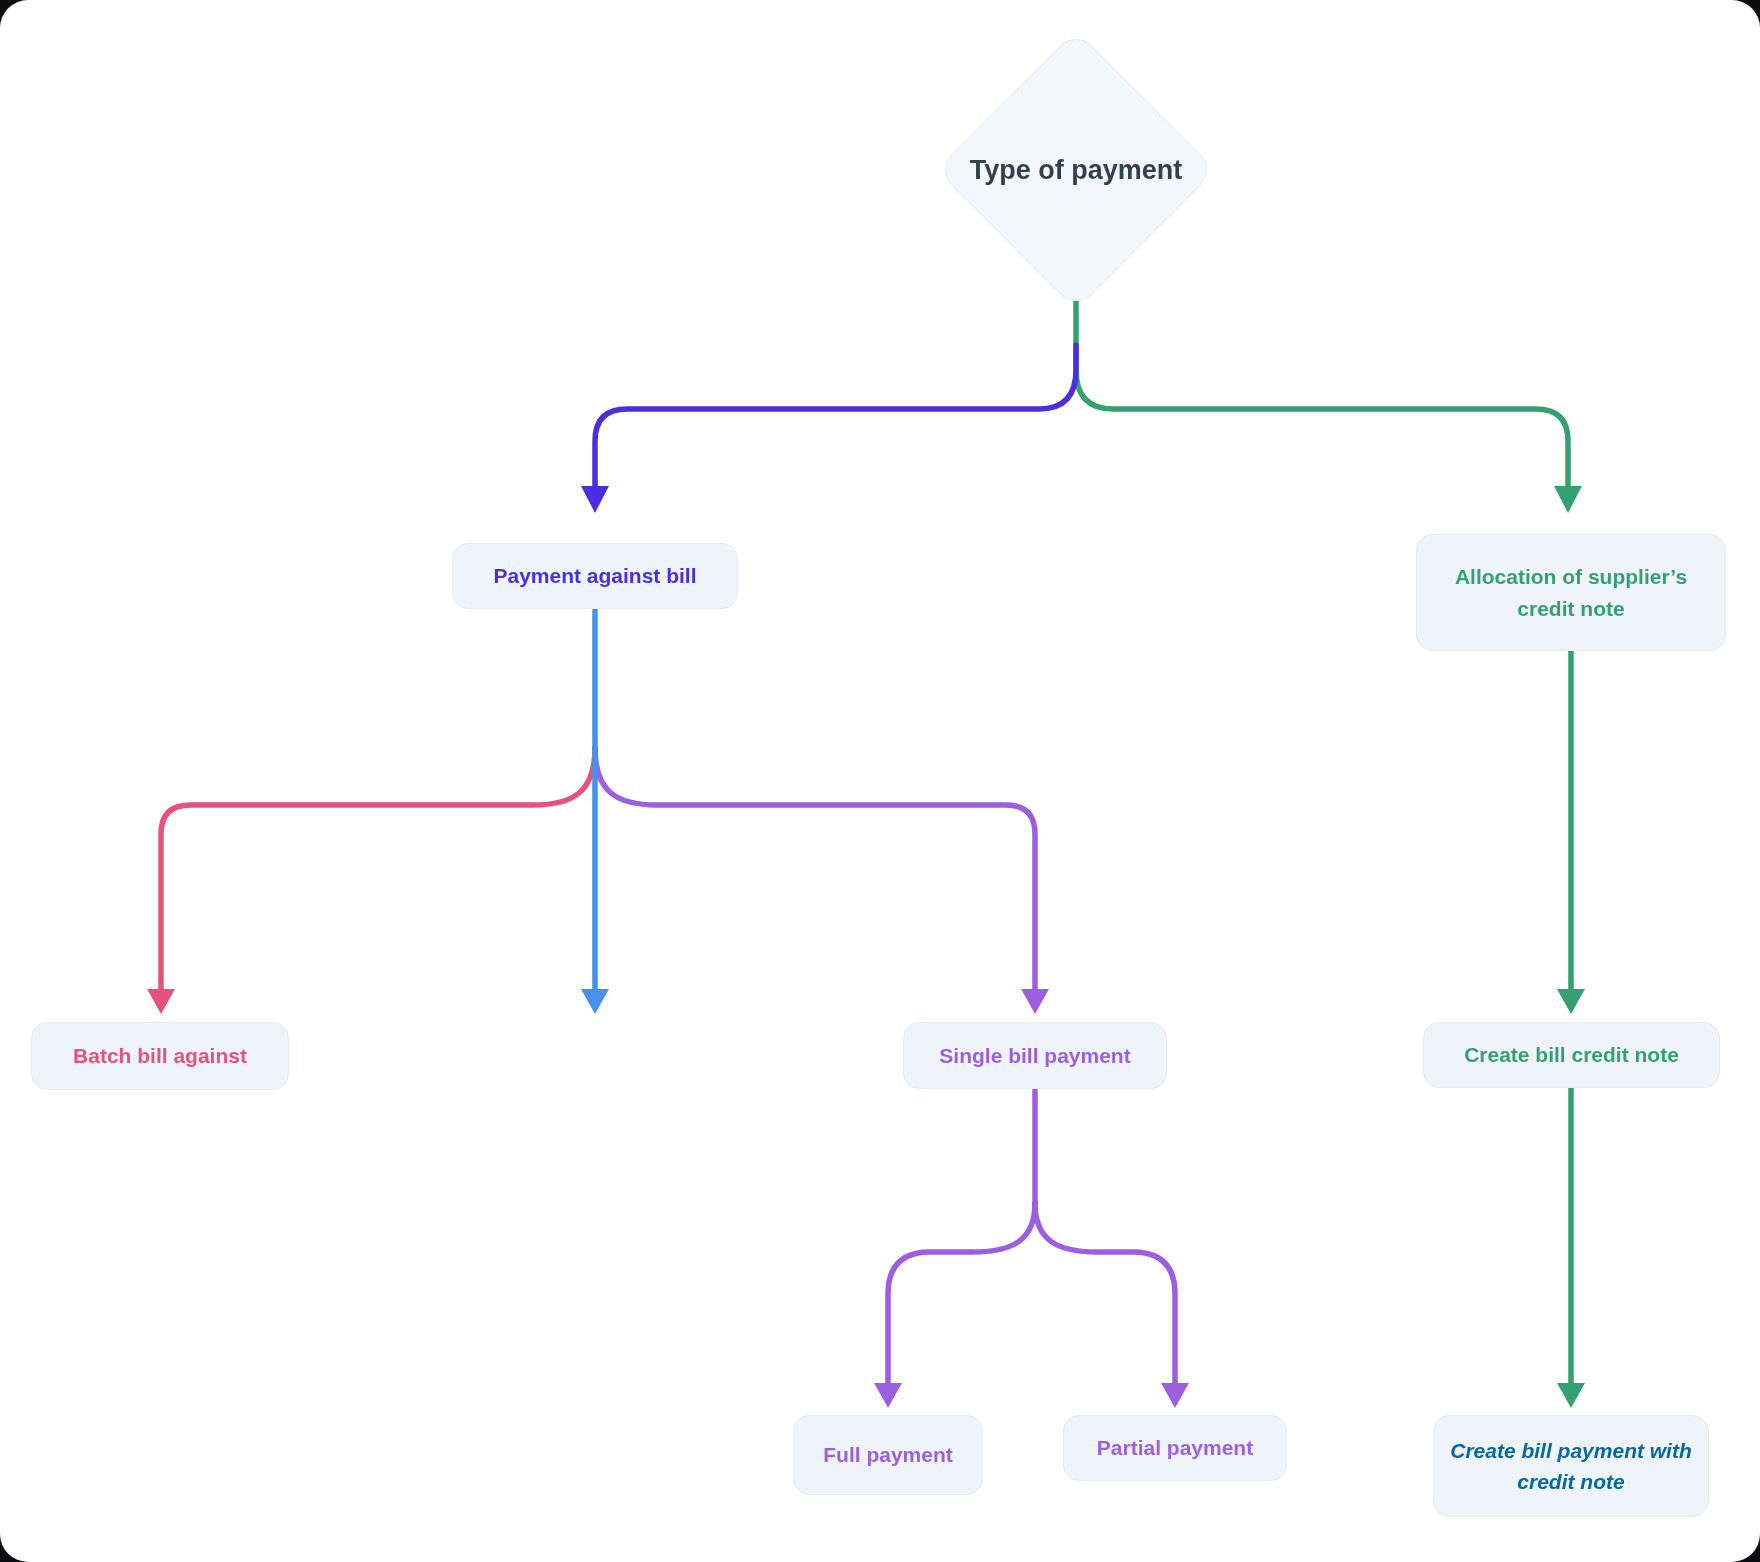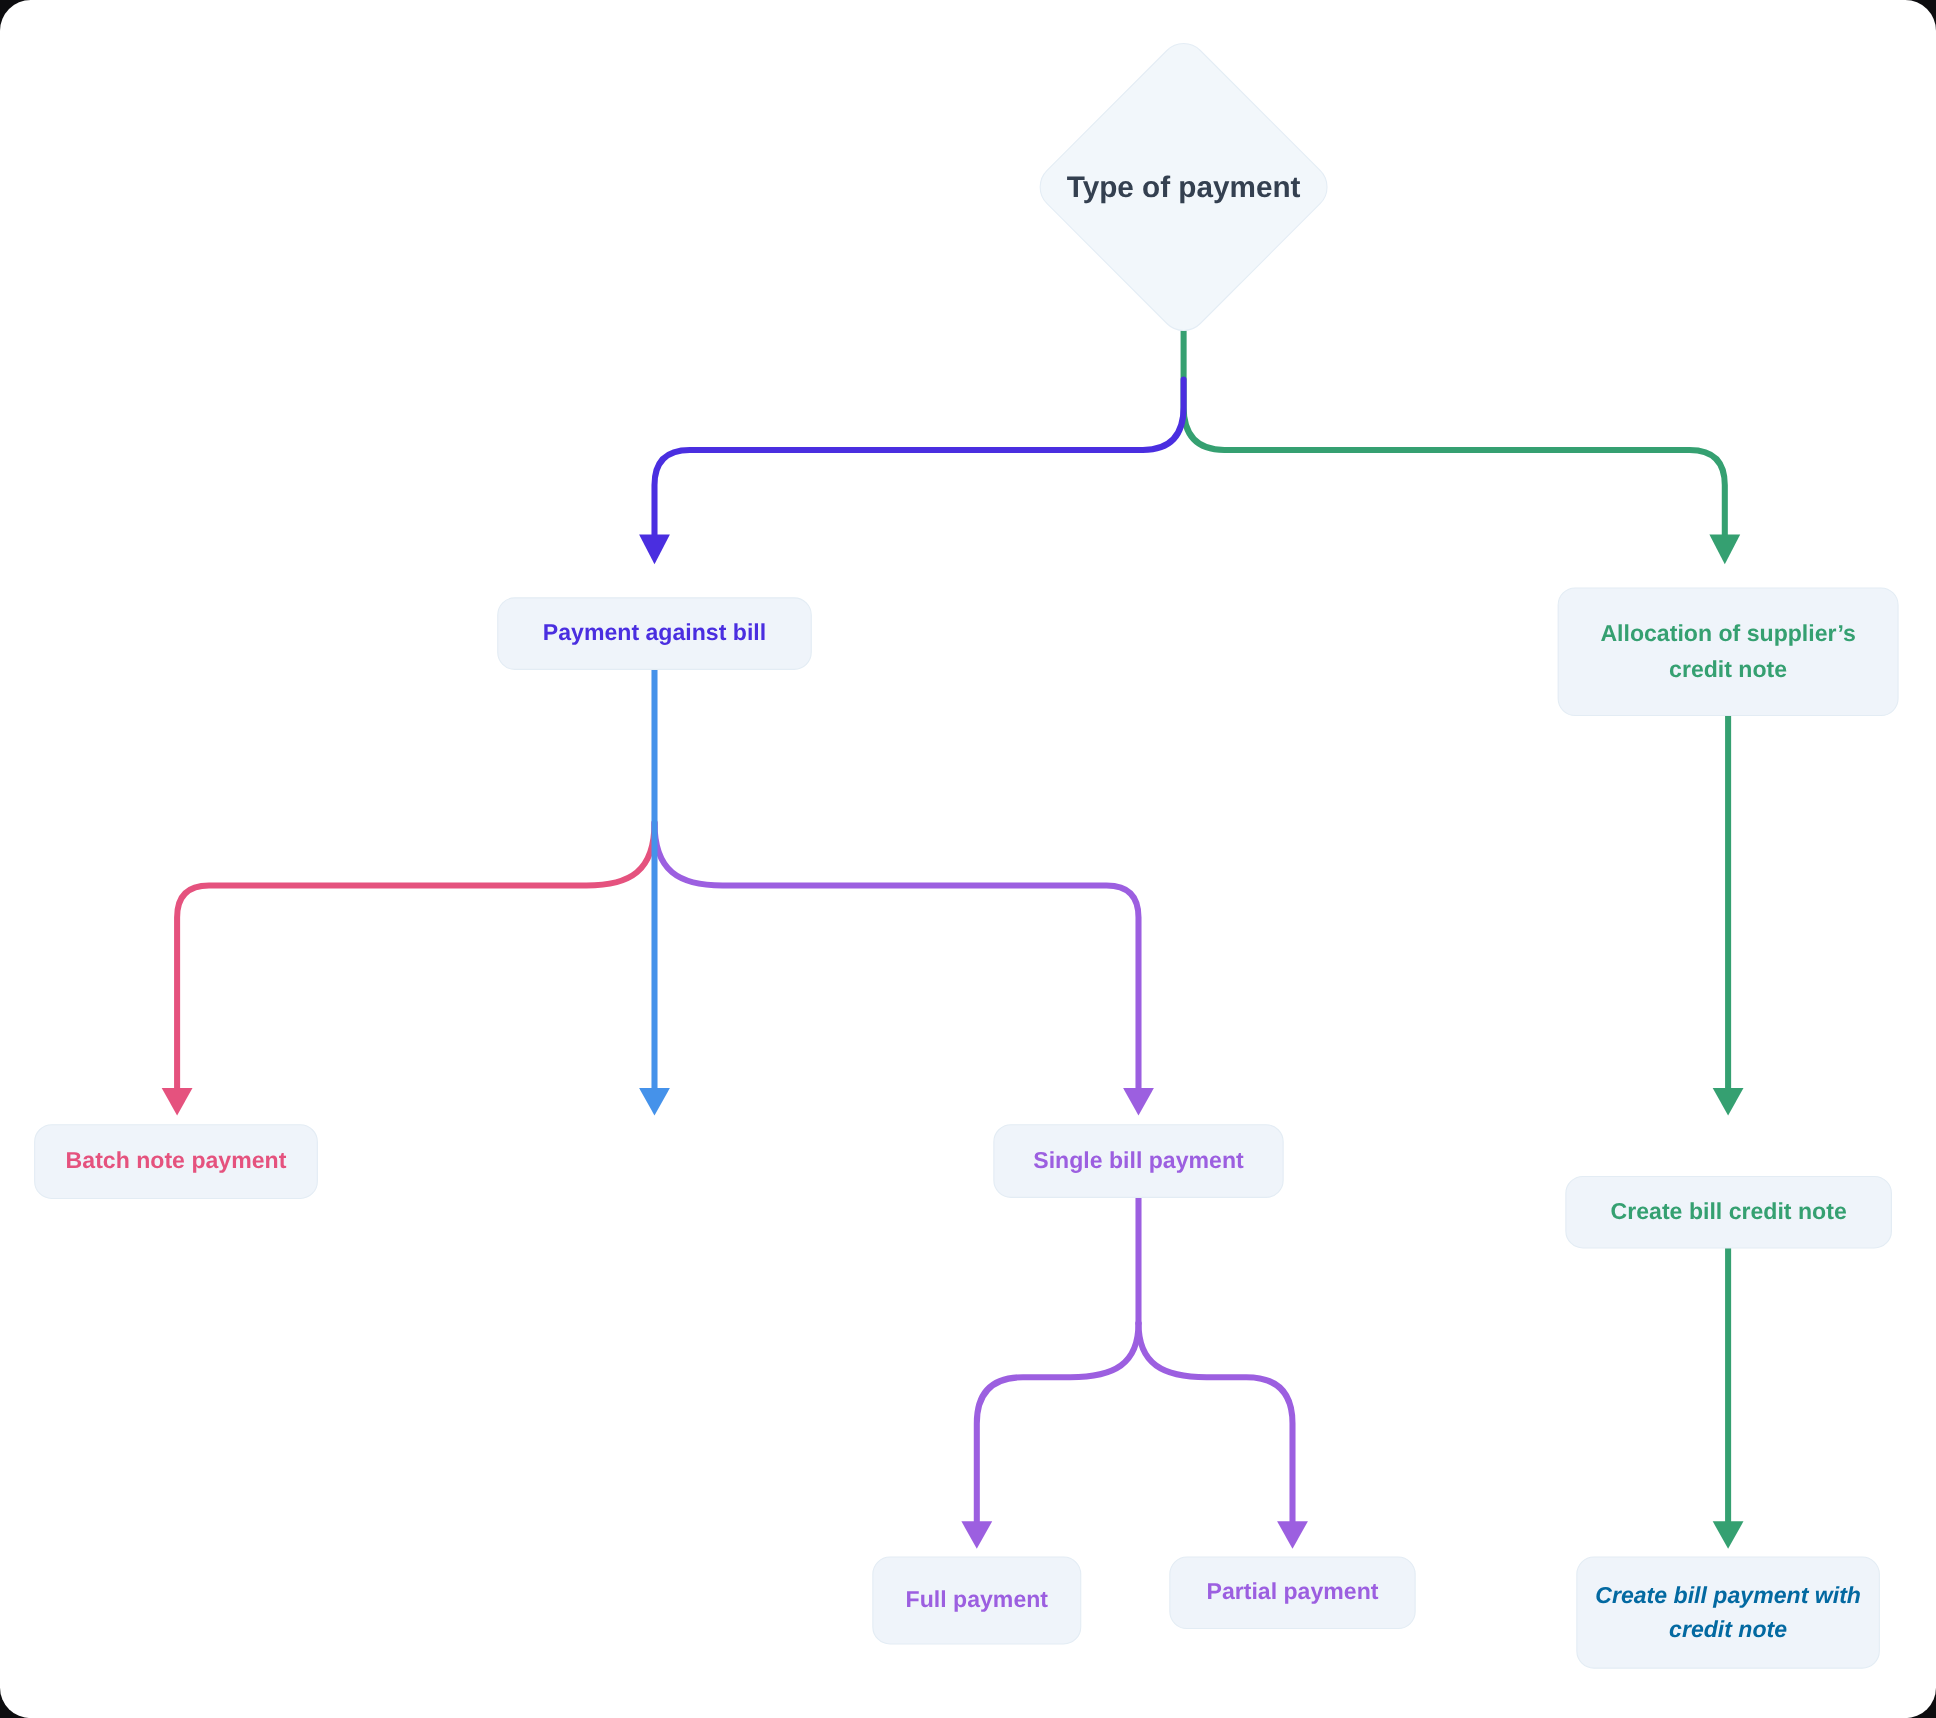--- a/index.html
+++ b/index.html
@@ -16,21 +16,21 @@
     font-weight:700;font-size:21px;text-align:center;line-height:1.5;
     box-sizing:border-box;padding:0 8px;
   }
   .n-payment   {left:452px; top:543px; width:286px;height:66px;}
   .n-allocation{left:1416px;top:521px; width:310px;height:117px;margin-top:13px;}
   .n-batch     {left:31px;  top:1022px;width:258px;height:68px;}
   .n-multiple  {left:450px; top:1022px;width:292px;height:67px;}
   .n-single    {left:903px; top:1022px;width:264px;height:67px;}
   .n-full      {left:793px; top:1415px;width:190px;height:80px;}
   .n-partial   {left:1063px;top:1415px;width:224px;height:66px;}
-  .n-createnote{left:1423px;top:1022px;width:297px;height:66px;margin-top:47px;}
+  .n-createnote{left:1423px;top:1022px;width:297px;height:66px;}
   .n-createpay {left:1433px;top:1415px;width:276px;height:102px;}
   .diamond-shape{
     position:absolute;left:977px;top:71px;width:198px;height:198px;
     background:#f2f7fb;border:1.5px solid #e4edf5;border-radius:22px;
     transform:rotate(45deg);box-sizing:border-box;
   }
   .diamond-label{
     position:absolute;left:936px;top:71px;width:280px;height:198px;
     display:flex;align-items:center;justify-content:center;
     font-weight:700;font-size:27px;
@@ -71,21 +71,21 @@
     <polygon points="1557,1383 1585,1383 1571,1408" fill="#35a071"></polygon>
   </svg>
 
   <div class="diamond-shape"></div>
   <div class="diamond-label" style="color: rgb(52, 64, 80);">Type of payment</div>
 
   <div class="node n-payment" style="color: rgb(74, 46, 224);">Payment against bill</div>
 
   <div class="node n-allocation" style="color: rgb(53, 160, 113);">Allocation of supplier’s credit note</div>
 
-  <div class="node n-batch" style="color: rgb(229, 82, 126);">Batch note payment</div>
+  <div class="node n-batch" style="color: rgb(229, 82, 126);">Batch bill against</div>
 
 
   <div class="node n-single" style="color: rgb(156, 95, 224);">Single bill payment</div>
 
   <div class="node n-full" style="color: rgb(156, 95, 224);">Full payment</div>
 
   <div class="node n-partial" style="color: rgb(156, 95, 224);">Partial payment</div>
 
   <div class="node n-createnote" style="color: rgb(53, 160, 113);">Create bill credit note</div>
 

